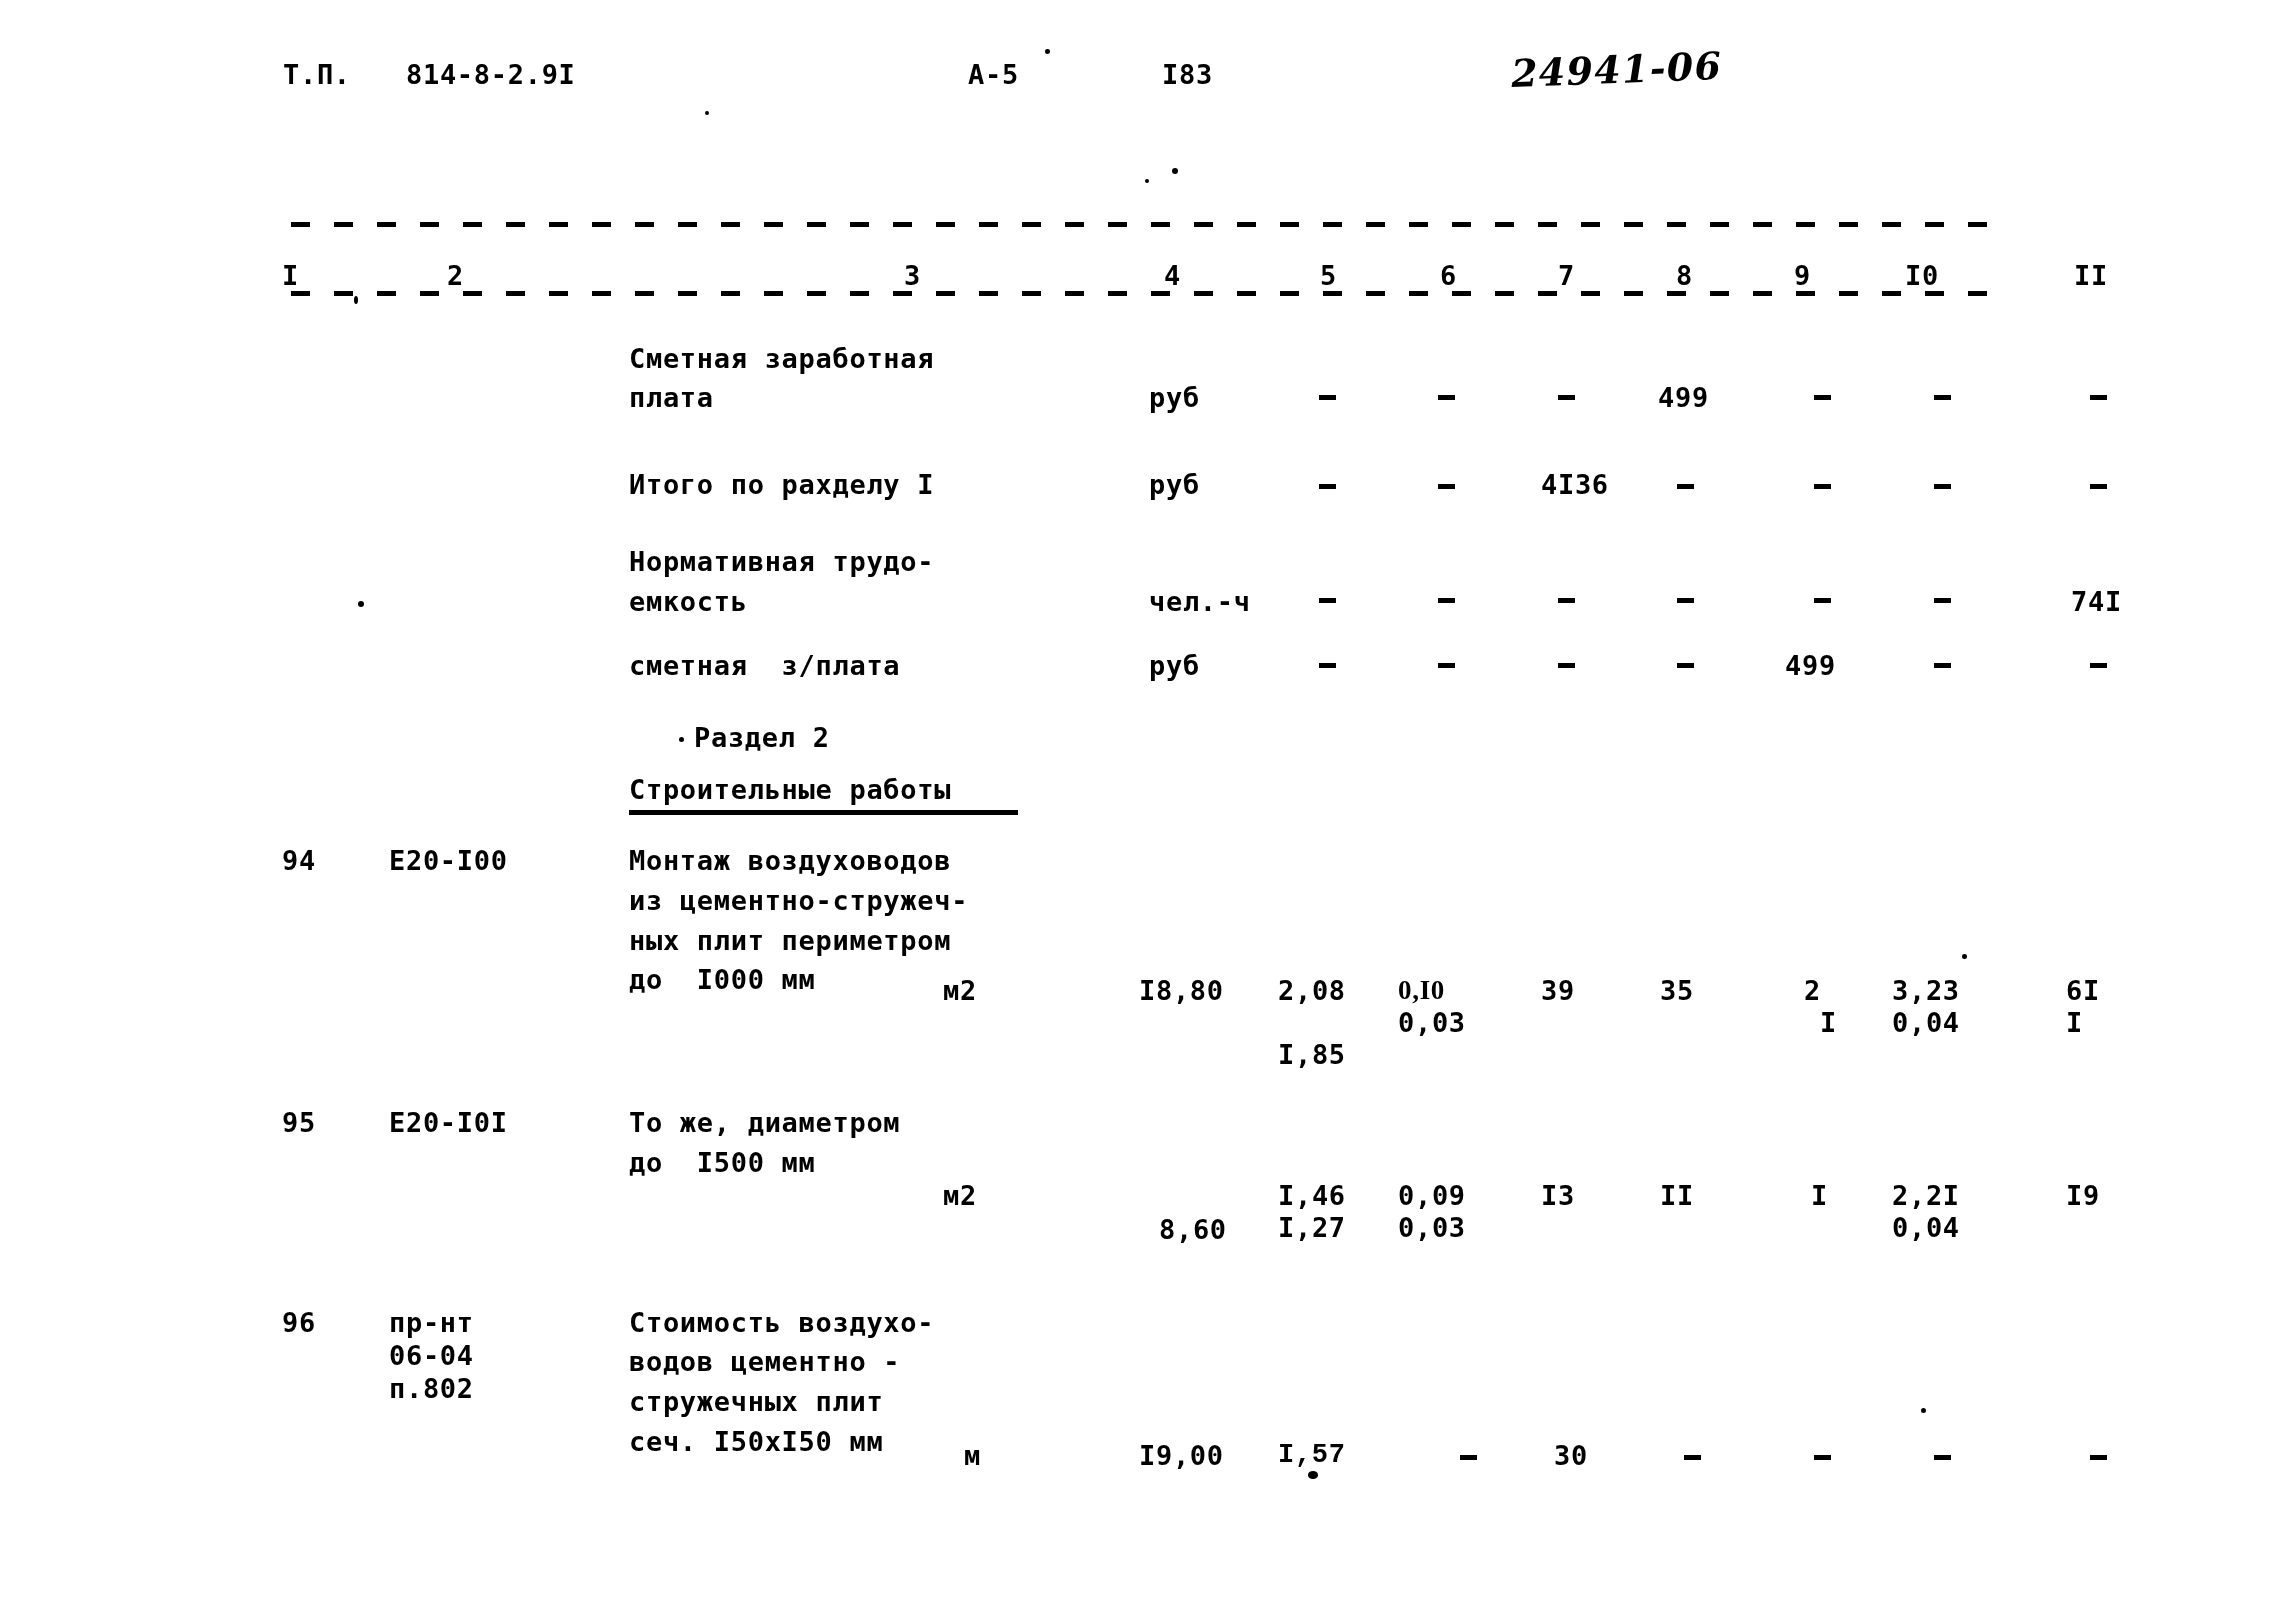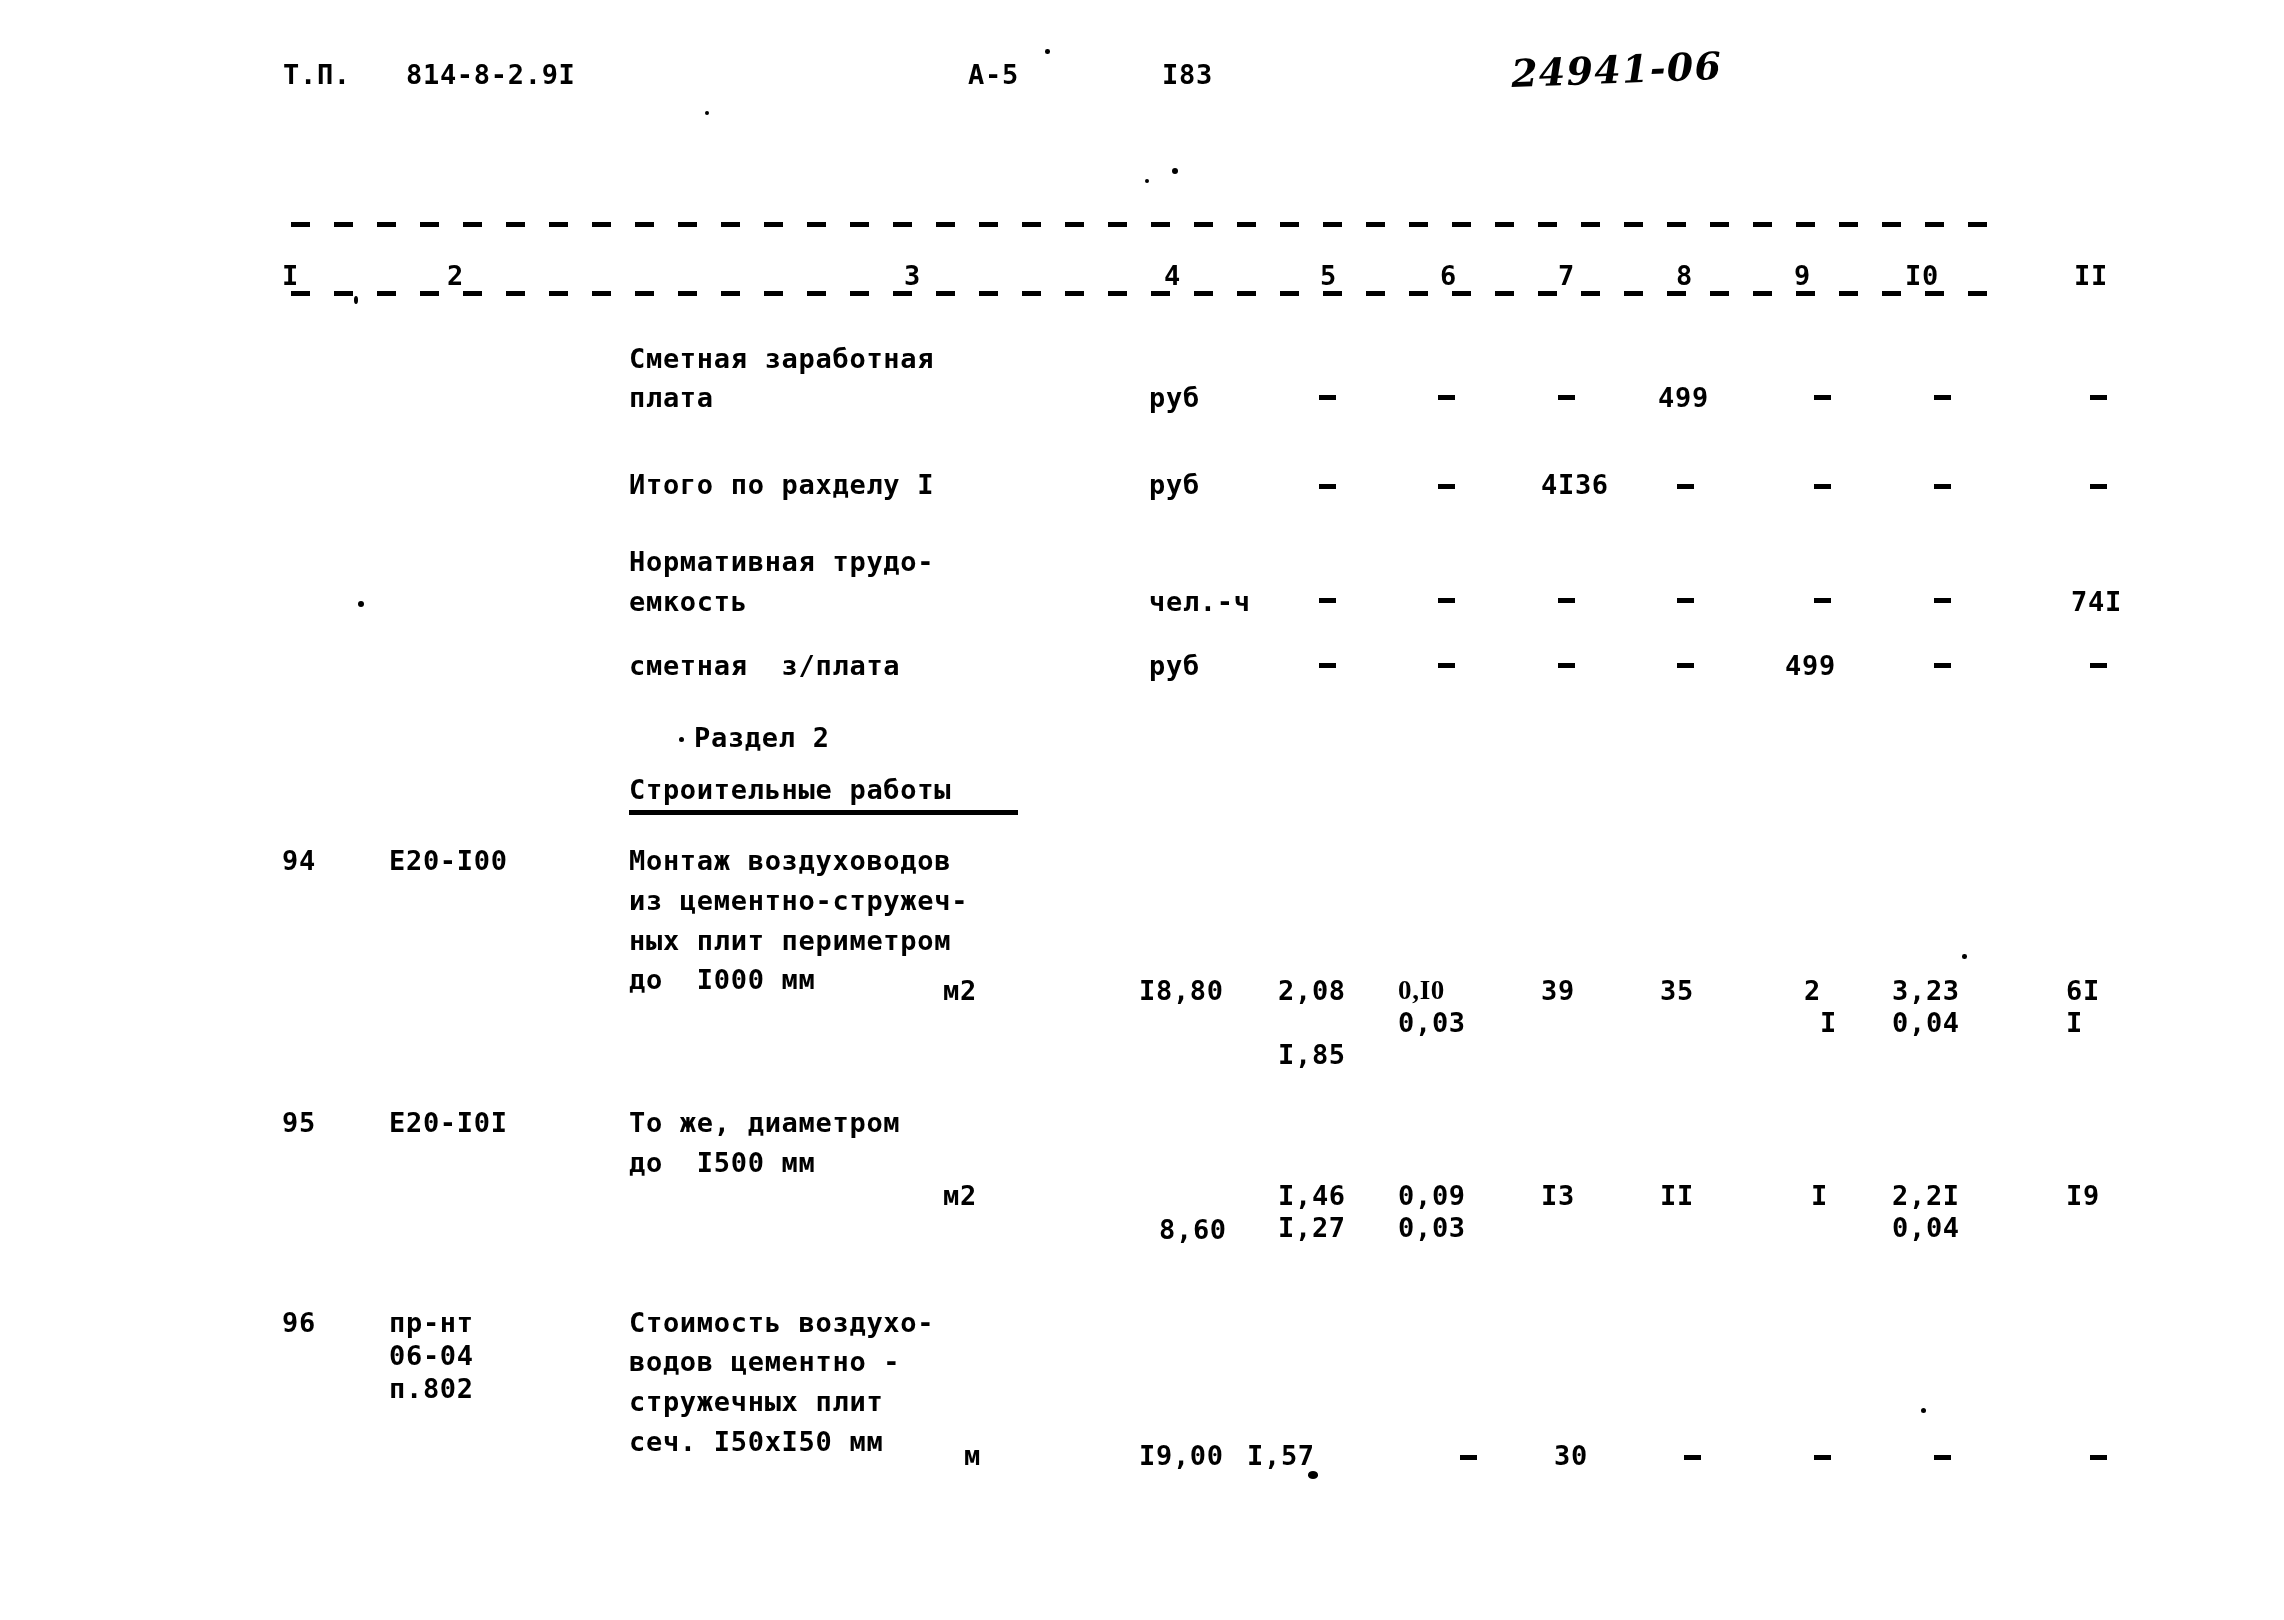--- a/index.html
+++ b/index.html
@@ -226,21 +226,21 @@
   <div class="abs tw" style="left:389px; top:1373px;">п.802</div>
 
   <div class="abs tw" style="left:629px; top:1307px;">Стоимость воздухо-</div>
   <div class="abs tw" style="left:629px; top:1346px;">водов цементно -</div>
   <div class="abs tw" style="left:629px; top:1386px;">стружечных плит</div>
   <div class="abs tw" style="left:629px; top:1426px;">сеч. I50хI50 мм</div>
 
   <div class="abs tw" style="left:964px; top:1440px;">м</div>
 
   <div class="abs tw" style="left:1139px; top:1440px;">I9,00</div>
-  <div class="abs tw" style="left:1247px; top:1440px;">I,57</div>
+  <div class="abs tw" style="left:1278px; top:1440px;font-family:Liberation Mono, monospace;">I,57</div>
   <div class="dash" style="left:1460px; top:1455px;"></div>
   <div class="abs tw" style="left:1554px; top:1440px;">30</div>
   <div class="dash" style="left:1684px; top:1455px;"></div>
   <div class="dash" style="left:1814px; top:1455px;"></div>
   <div class="dash" style="left:1934px; top:1455px;"></div>
   <div class="dash" style="left:2090px; top:1455px;"></div>
 
   <div class="speck" style="left:1308px; top:1471px; width:10.4px; height:7.8px;"></div>
 </div>
 

